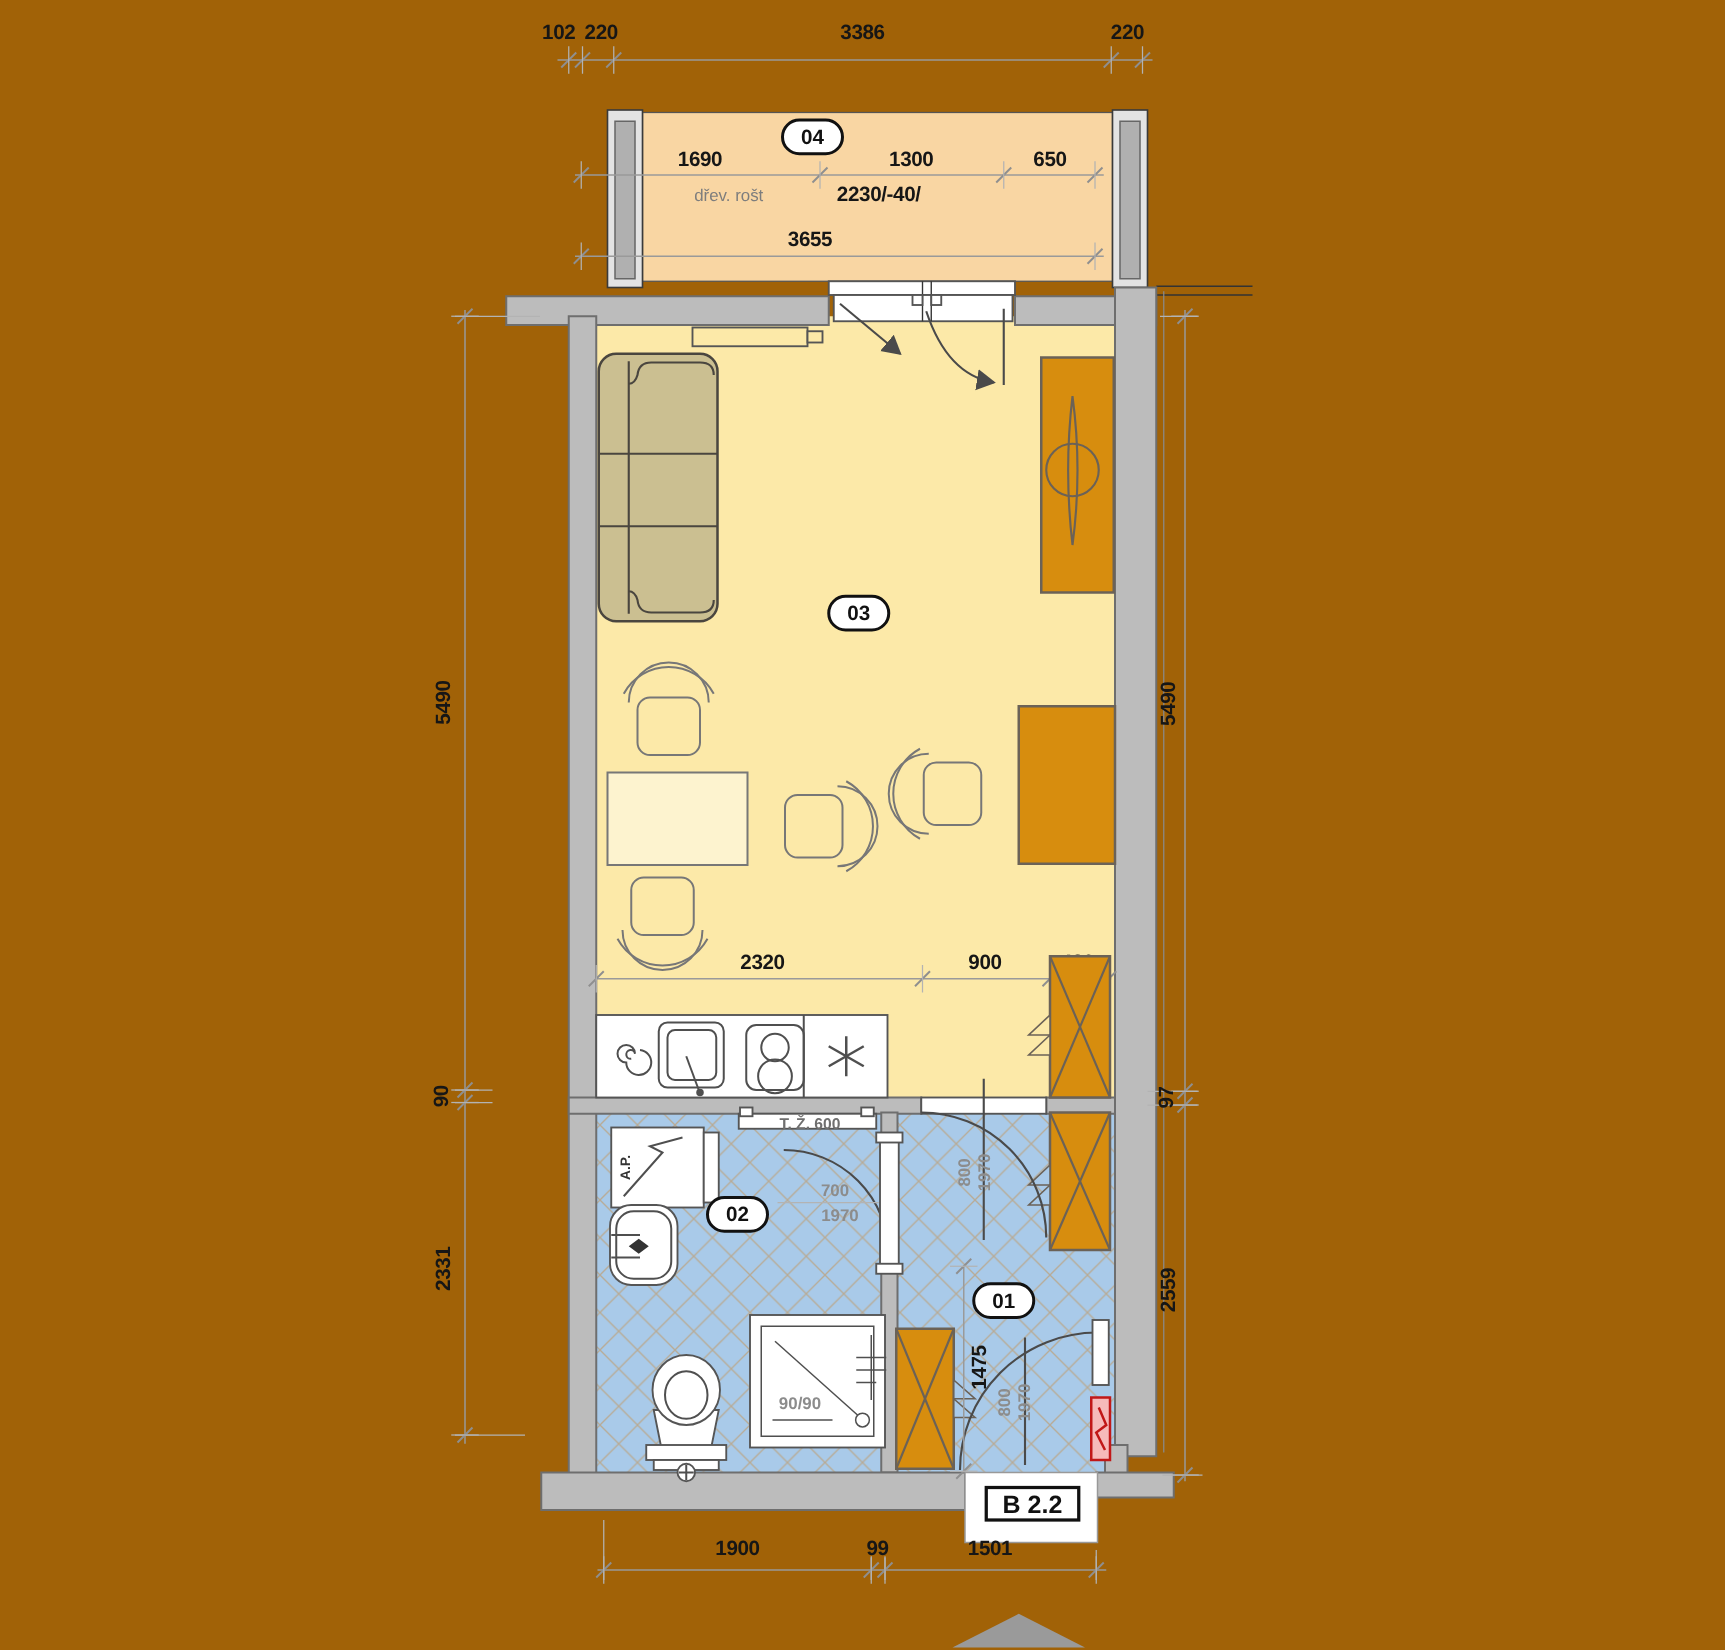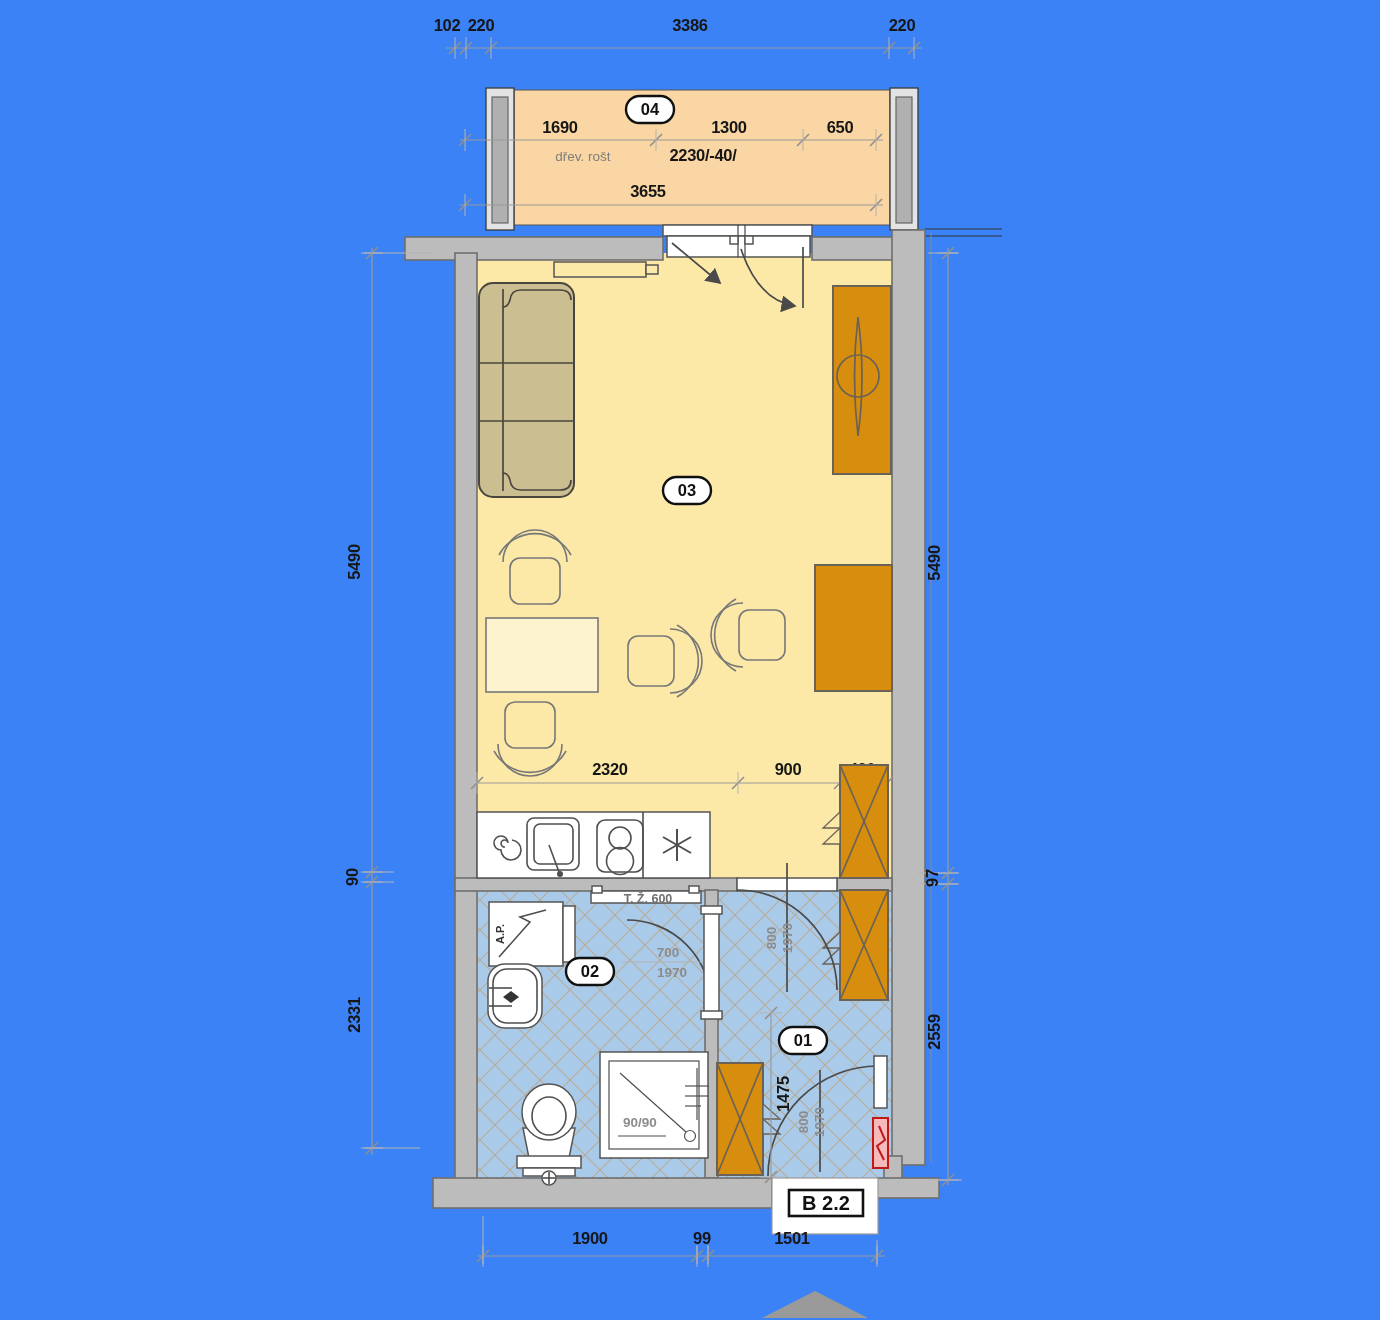--- a/index.html
+++ b/index.html
@@ -1,16 +1,16 @@
 <!DOCTYPE html>
 <html><head>
 <meta charset="utf-8">
 <style>
   html,body{margin:0;padding:0;background:#fff;}
-  .stage{position:relative;width:1380px;height:1320px;background:#3b82f6;overflow:hidden;
+  .stage{position:relative;width:1380px;height:1320px;background:#a16207;overflow:hidden;
          font-family:"Liberation Sans",sans-serif;}
   svg{position:absolute;left:0;top:0;}
   
   .wall   {fill:#bcbcbc;stroke:#6e6e6e;stroke-width:1.6;}
   .wallD  {fill:#b0b0b0;stroke:#666;stroke-width:1.2;}
   .pier   {fill:#e3e3e3;stroke:#3a3a3a;stroke-width:1.3;}
   .white  {fill:#ffffff;stroke:#555;stroke-width:1.5;}
   .fixln  {fill:none;stroke:#4f4f4f;stroke-width:1.6;}
   .furn   {stroke:#6b6257;stroke-width:2;}
   .furnln {fill:none;stroke:#6b6257;stroke-width:1.7;}

